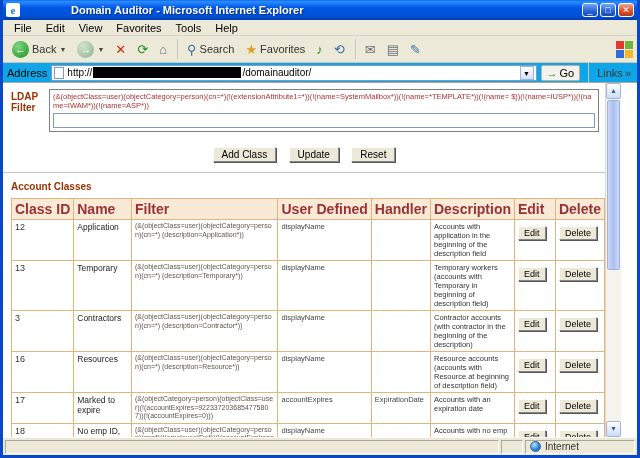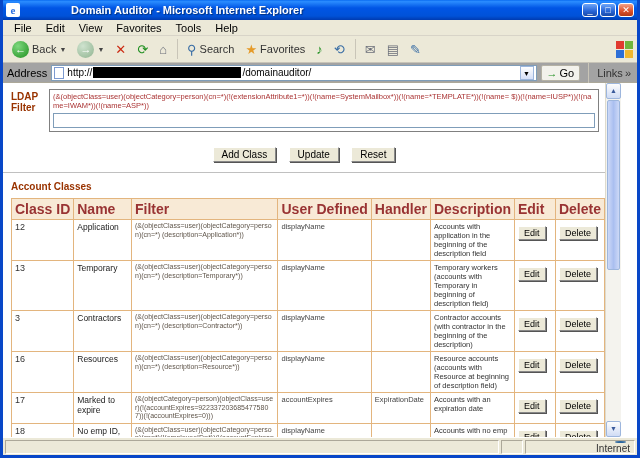--- a/index.html
+++ b/index.html
@@ -36,21 +36,21 @@
   .c-dim   { background:radial-gradient(circle at 35% 30%,#cfe3cf,#8fb38f); }
   .glyph { font-size:13px; line-height:17px; }
   .red { color:#cc2a12; } .grn { color:#1f8f1f; } .org { color:#e59a28; }
   .blu { color:#3a6ea5; } .gry { color:#6b6f7a; }
   .tsep { width:1px; height:20px; background:#c9c5b8; margin:0 4px; }
   .ddarrow { font-size:7px; color:#444; }
   .winflag { margin-left:auto; width:17px; height:17px; display:grid;
     grid-template-columns:8px 8px; grid-template-rows:8px 8px; gap:1px; }
   .winflag span { display:block; }
   
-  .addressbar { height:20px; flex:0 0 20px; display:flex; align-items:center; background:#a3a3a3;
+  .addressbar { height:20px; flex:0 0 20px; display:flex; align-items:center; background:#0ea5e9;
     border-bottom:1px solid #aca899; font-size:11px; padding:0 4px; gap:4px; }
   .addr-field { flex:1; height:16px; background:#fff; border:1px solid #7f9db9;
     display:flex; align-items:center; padding:0 2px; font-size:10px; overflow:hidden; }
   .page-ico { width:10px; height:12px; border:1px solid #7d9bd1; background:#fff; margin-right:3px;
     flex:0 0 10px; }
   .redact { display:inline-block; width:148px; height:11px; background:#000; margin:0 1px;
     vertical-align:middle; }
   .addr-dd { margin-left:auto; width:14px; height:14px; text-align:center; font-size:7px;
     line-height:14px; background:linear-gradient(180deg,#fefefe,#d6dff7); border:1px solid #9db6dd; }
   .go-btn { display:flex; align-items:center; gap:2px; padding:1px 5px; border:1px solid #b5b2a5;
@@ -96,21 +96,21 @@
   .sbtn { height:16px; flex:0 0 16px; background:linear-gradient(180deg,#fdfdfd,#d0dcf5);
     border:1px solid #9db6dd; border-radius:2px; font-size:7px; color:#3a5a9b;
     text-align:center; line-height:14px; }
   .sthumb { height:170px; margin:1px; background:linear-gradient(90deg,#cdd9f7,#aabff0 50%,#cdd9f7);
     border:1px solid #9db6dd; border-radius:2px; }
   .sbtn.down { margin-top:auto; }
   
   .statusbar { height:18px; flex:0 0 18px; display:flex; align-items:center; background:#ece9d8;
     border-top:1px solid #fff; font-size:10px; color:#333; padding:0 2px; gap:2px; }
   .spanel { border:1px solid; border-color:#aca899 #fff #fff #aca899; height:14px;
-    display:flex; align-items:flex-end; padding:0 4px;flex-direction:column; }
+    display:flex; align-items:center; padding:0 4px; }
   .spanel.main { flex:1; }
   .spanel.small { width:22px; }
   .globe { width:11px; height:11px; border-radius:50%; margin-right:4px;
     background:radial-gradient(circle at 35% 30%,#bfe4ff,#2d7fd3 60%,#1b5a9e);
     border:1px solid #2c669e; }
 </style>
 </head>
 <body>
 
 <div class="window">

